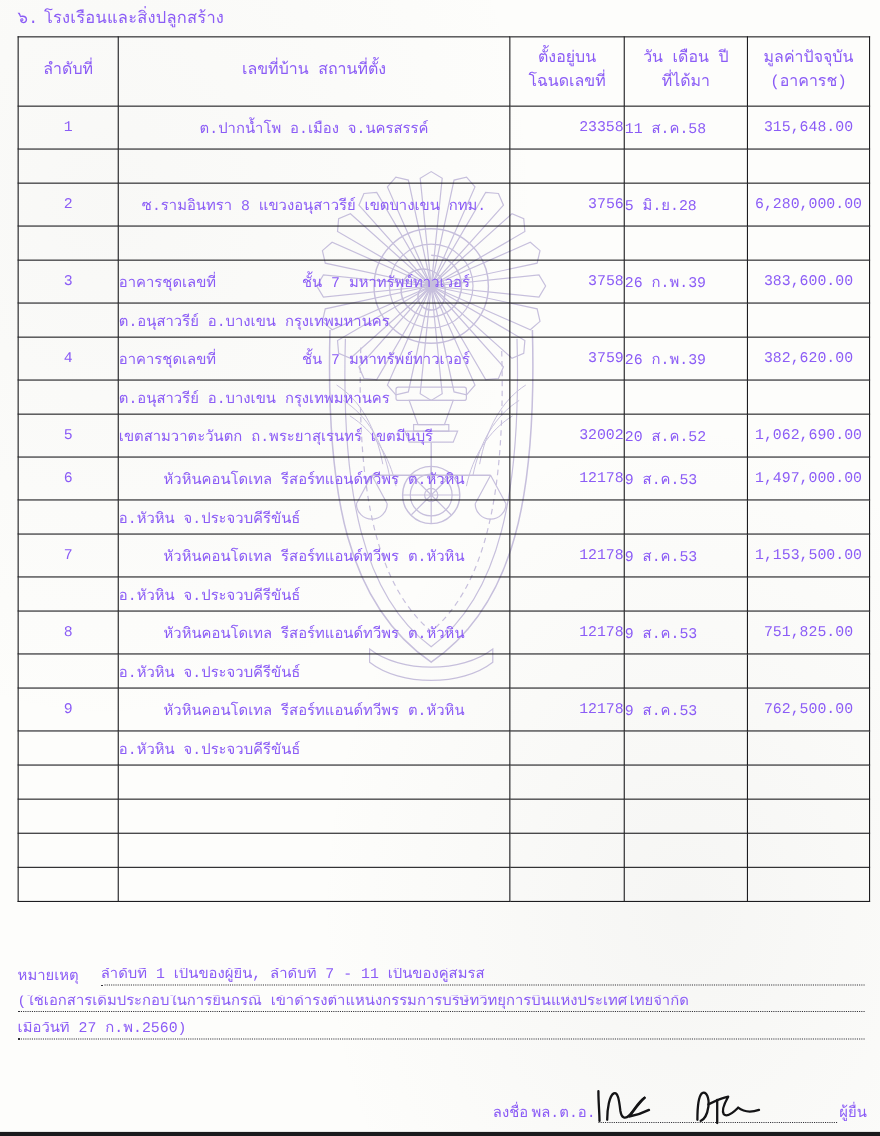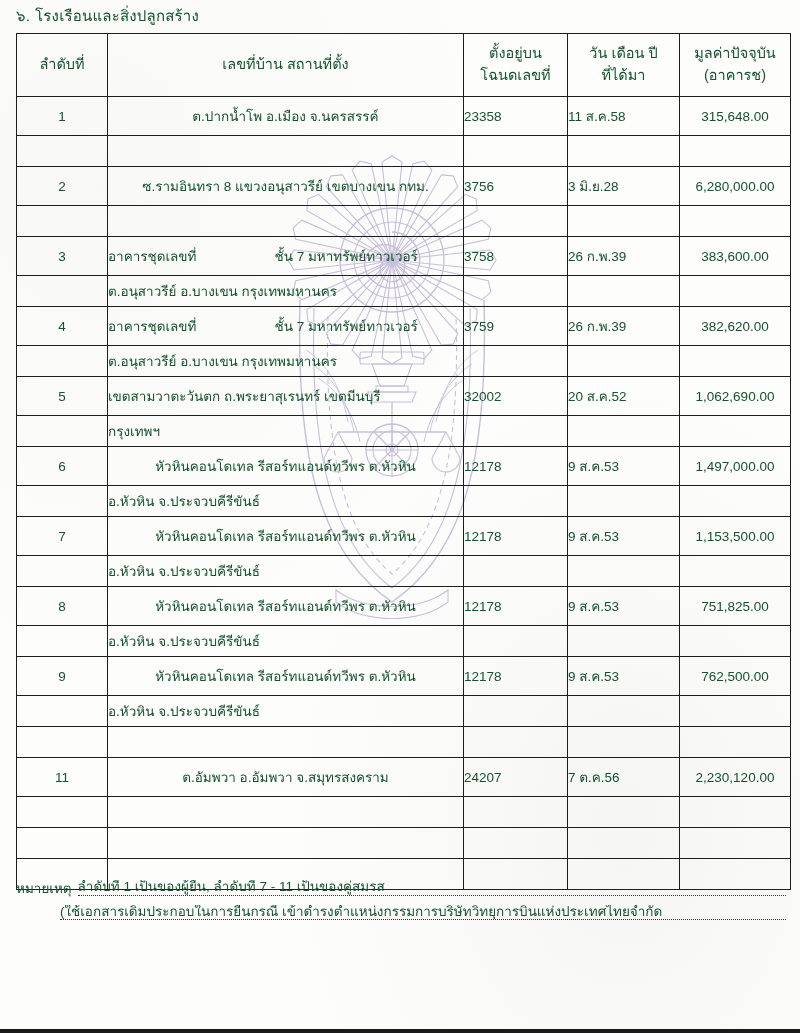--- a/index.html
+++ b/index.html
@@ -6,22 +6,22 @@
     margin: 0;
     padding: 0;
     background: #ffffff;
   }
   #page {
     position: relative;
     width: 800px;
     height: 1033px;
     background: #fdfdfb;
     overflow: hidden;
-    font-family: Liberation Sans, sans-serif;
-    color: #14532d;
+    font-family: Liberation Mono, monospace;
+    color: #8b5cf6;
   }
 
   
   #paper-tone {
     position: absolute;
     inset: 0;
     background:
       radial-gradient(ellipse at 78% 80%, rgba(150,150,150,0.07) 0%, rgba(255,255,255,0) 38%),
       radial-gradient(ellipse at 12% 18%, rgba(160,160,160,0.05) 0%, rgba(255,255,255,0) 40%);
     pointer-events: none;
@@ -67,21 +67,21 @@
     background: transparent;
   }
   #asset-table th {
     height: 62px;
     text-align: center;
     font-size: 14.5px;
     line-height: 1.5;
   }
   .c-no    { width: 90px;  text-align: center; }
   .c-addr  { width: 355px; }
-  .c-deed  { width: 103px; text-align: left; }
+  .c-deed  { width: 103px; text-align: right; }
   .c-date  { width: 111px; }
   .c-value { width: 110px; text-align: center; }
 
   td.c-addr { text-align: center; padding: 0 6px; }
   td.c-value { padding-right: 9px; }
   td.c-no, td.c-deed, td.c-date { font-size: 13.5px; }
 
   tr.r-main td   { height: 38px; }
   tr.r-cont td   { height: 30px; }
   tr.r-blank td  { height: 30px; }
@@ -91,30 +91,30 @@
 
   
   #notes {
     position: absolute;
     left: 16px;
     top: 880px;
     width: 770px;
     font-size: 13.5px;
     line-height: 1.0;
   }
-  .note-row { display: flex; align-items: flex-end; margin-bottom: 9px; }
+  .note-row { display: flex; align-items: flex-end; margin-bottom: 9px; gap: 14px; }
   .note-label { white-space: nowrap; margin-right: 6px; }
   .note-text {
     border-bottom: 1px dotted #303036;
     flex: 1;
     padding-bottom: 1px;
     white-space: nowrap;
     overflow: hidden;
   }
-  .note-indent { margin-left: 44px; }
+  .note-indent { }
 
   
   #signature-block {
     position: absolute;
     left: 448px;
     top: 999px;
     display: flex;
     align-items: flex-end;
     font-size: 13.5px;
     width: 340px;
@@ -258,21 +258,21 @@
           <td class="c-no"></td>
           <td class="c-addr"></td>
           <td class="c-deed"></td>
           <td class="c-date"></td>
           <td class="c-value"></td>
         </tr>
         <tr class="r-main">
           <td class="c-no">2</td>
           <td class="c-addr">ซ.รามอินทรา 8 แขวงอนุสาวรีย์ เขตบางเขน กทม.</td>
           <td class="c-deed">3756</td>
-          <td class="c-date">3 มิ.ย.28</td>
+          <td class="c-date">5 มิ.ย.28</td>
           <td class="c-value">6,280,000.00</td>
         </tr>
         <tr class="r-blank">
           <td class="c-no"></td>
           <td class="c-addr"></td>
           <td class="c-deed"></td>
           <td class="c-date"></td>
           <td class="c-value"></td>
         </tr>
         <tr class="r-main">
@@ -303,27 +303,20 @@
           <td class="c-date"></td>
           <td class="c-value"></td>
         </tr>
         <tr class="r-main">
           <td class="c-no">5</td>
           <td class="c-addr addr-left">เขตสามวาตะวันตก ถ.พระยาสุเรนทร์ เขตมีนบุรี</td>
           <td class="c-deed">32002</td>
           <td class="c-date">20 ส.ค.52</td>
           <td class="c-value">1,062,690.00</td>
         </tr>
-        <tr class="r-cont">
-          <td class="c-no"></td>
-          <td class="c-addr addr-left">กรุงเทพฯ</td>
-          <td class="c-deed"></td>
-          <td class="c-date"></td>
-          <td class="c-value"></td>
-        </tr>
         <tr class="r-main">
           <td class="c-no">6</td>
           <td class="c-addr">หัวหินคอนโดเทล รีสอร์ทแอนด์ทวีพร ต.หัวหิน</td>
           <td class="c-deed">12178</td>
           <td class="c-date">9 ส.ค.53</td>
           <td class="c-value">1,497,000.00</td>
         </tr>
         <tr class="r-cont">
           <td class="c-no"></td>
           <td class="c-addr addr-left">อ.หัวหิน จ.ประจวบคีรีขันธ์</td>
@@ -372,27 +365,20 @@
           <td class="c-deed"></td>
           <td class="c-date"></td>
           <td class="c-value"></td>
         </tr>
         <tr class="r-blank">
           <td class="c-no"></td>
           <td class="c-addr"></td>
           <td class="c-deed"></td>
           <td class="c-date"></td>
           <td class="c-value"></td>
-        </tr>
-        <tr class="r-main">
-          <td class="c-no">11</td>
-          <td class="c-addr">ต.อัมพวา อ.อัมพวา จ.สมุทรสงคราม</td>
-          <td class="c-deed">24207</td>
-          <td class="c-date">7 ต.ค.56</td>
-          <td class="c-value">2,230,120.00</td>
         </tr>
         <tr class="r-blank">
           <td class="c-no"></td>
           <td class="c-addr"></td>
           <td class="c-deed"></td>
           <td class="c-date"></td>
           <td class="c-value"></td>
         </tr>
         <tr class="r-blank">
           <td class="c-no"></td>
@@ -412,17 +398,36 @@
   </table>
 
   <div id="notes">
     <div class="note-row">
       <span class="note-label">หมายเหตุ</span>
       <span class="note-text">ลำดับที่ 1 เป็นของผู้ยื่น, ลำดับที่ 7 - 11 เป็นของคู่สมรส</span>
     </div>
     <div class="note-row note-indent">
       <span class="note-text">(ใช้เอกสารเดิมประกอบในการยื่นกรณี เข้าดำรงตำแหน่งกรรมการบริษัทวิทยุการบินแห่งประเทศไทยจำกัด</span>
     </div>
+    <div class="note-row note-indent">
+      <span class="note-text">เมื่อวันที่ 27 ก.พ.2560)</span>
+    </div>
   </div>
 
+  <div id="signature-block">
+    <span id="sig-label">ลงชื่อ</span>
+    <span id="sig-rank">พล.ต.อ.</span>
+    <span id="sig-line">
+      <svg id="sig-mark" viewBox="0 0 190 34" fill="none" stroke="#141416" stroke-width="2.1" stroke-linecap="round" stroke-linejoin="round">
+        <path d="M6,4 C6,14 7,24 7,31"></path>
+        <path d="M14,30 C14,20 16,8 20,6 C24,4 25,14 26,22 C27,28 30,30 34,26 C38,22 42,14 48,10"></path>
+        <path d="M48,10 C42,16 38,22 34,27 C40,26 46,24 52,21"></path>
+        <path d="M96,30 C96,20 97,9 100,6 C104,3 107,10 106,18 C105,25 102,30 99,31"></path>
+        <path d="M106,16 C112,13 118,10 124,9 C120,16 118,22 120,25 C123,28 128,24 133,19"></path>
+        <path d="M133,19 C137,22 143,24 152,21"></path>
+        <path d="M114,12 C114,22 114,28 114,33"></path>
+      </svg>
+    </span>
+    <span id="sig-suffix">ผู้ยื่น</span>
+  </div>
 
   <div id="scan-edge"></div>
 </div>
 
 </body></html>

